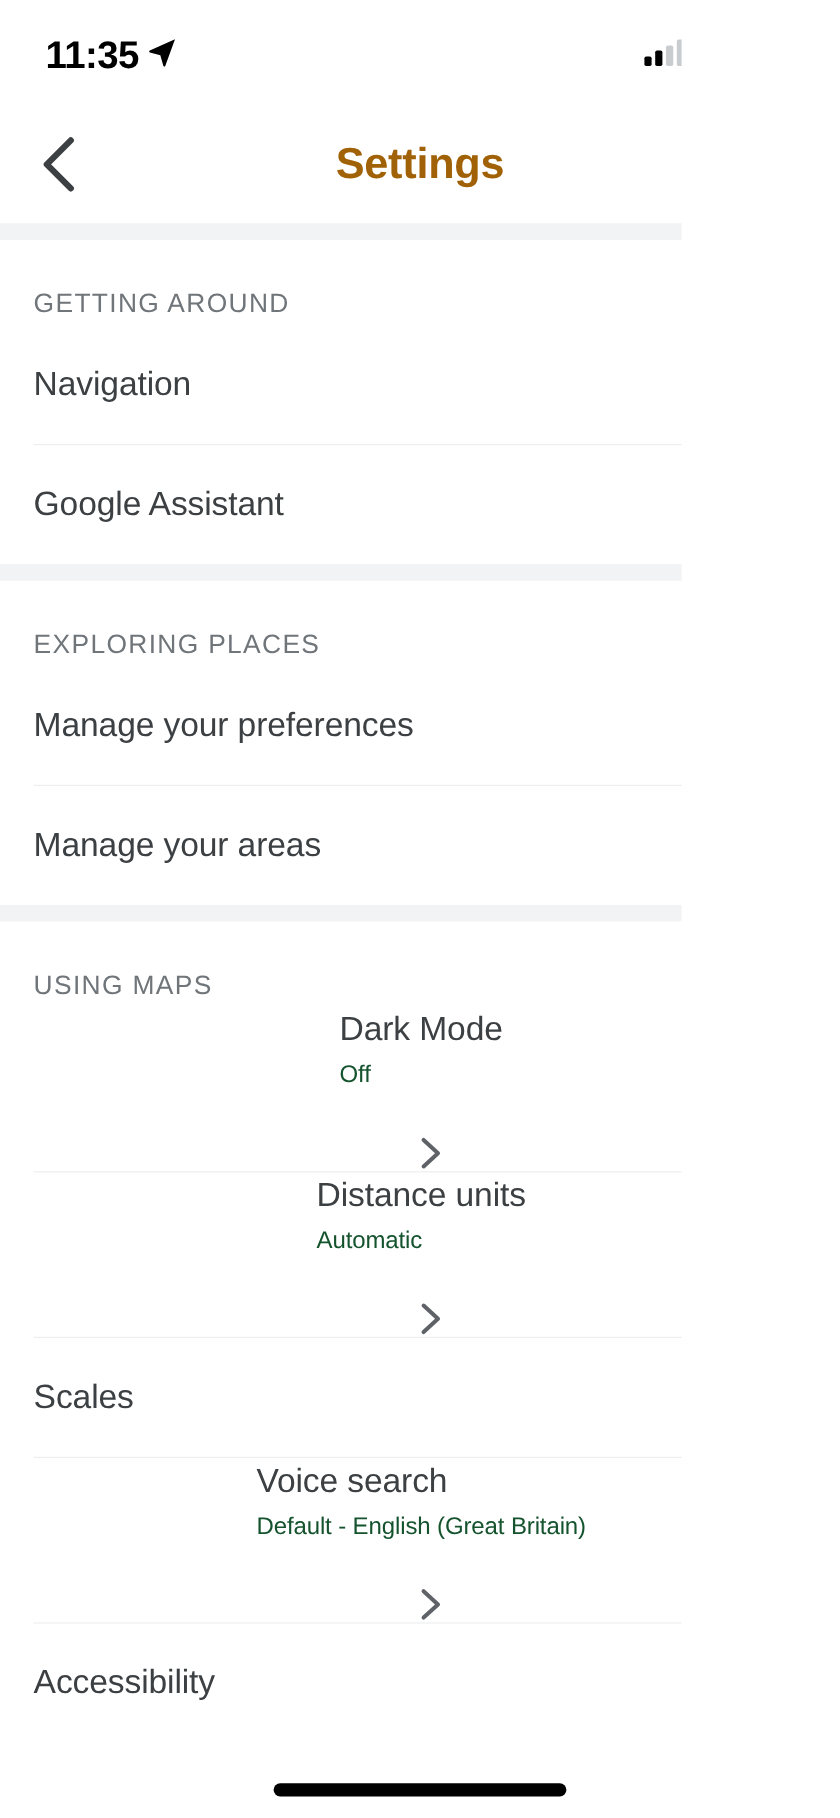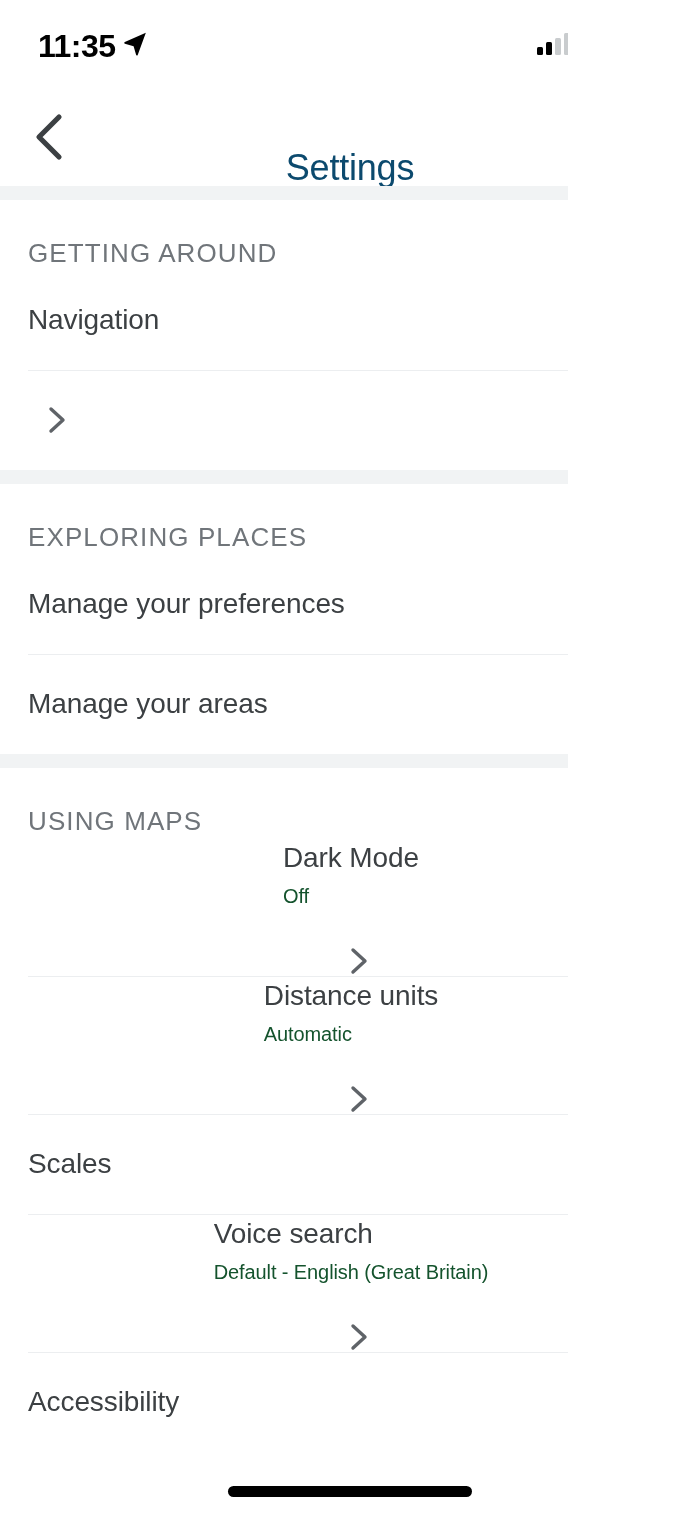--- a/index.html
+++ b/index.html
@@ -125,25 +125,24 @@
     justify-content: center;
     cursor: pointer;
   }
 
   #page-title {
     position: absolute;
     left: 0; right: 0;
     top: 20px;
     text-align: center;
     font-size: 36px;
-    font-weight: 400;
-    color: #0c4a6e;
+    font-weight: 700;
+    color: #a16207;
     letter-spacing: -0.2px;
     line-height: 56px;
-    margin-top: 32px;
   }
 
   
   #settings-list {
     position: absolute;
     top: 186px; left: 0;
     width: 700px;
   }
 
   .section-gap {
@@ -151,21 +150,21 @@
     height: 14px;
     background: #f1f3f4;
   }
 
   .section {
     background: #ffffff;
     width: 700px;
   }
 
   .section-header {
-    font-size: 26px;
+    font-size: 22px;
     color: #70757a;
     letter-spacing: 1.1px;
     padding: 36px 0 0 28px;
     height: 70px;
     line-height: 34px;
   }
 
   .row {
     position: relative;
     display: flex;
@@ -284,20 +283,23 @@
       <div class="row">
         <span class="row-text">
           <span class="row-label">Navigation</span>
         </span>
         <svg class="chevron-right-icon" viewBox="0 0 26 30">
           <path d="M7 4 L19 15 L7 26" fill="none" stroke="#5f6368" stroke-width="3.4" stroke-linecap="round" stroke-linejoin="round"></path>
         </svg>
       </div>
 
       <div class="row">
+        <span class="row-text">
+          <span class="row-label">Google Assistant</span>
+        </span>
         <svg class="chevron-right-icon" viewBox="0 0 26 30">
           <path d="M7 4 L19 15 L7 26" fill="none" stroke="#5f6368" stroke-width="3.4" stroke-linecap="round" stroke-linejoin="round"></path>
         </svg>
       </div>
     </div>
 
     <div class="section-gap"></div>
 
     <div class="section">
       <div class="section-header">EXPLORING PLACES</div>

